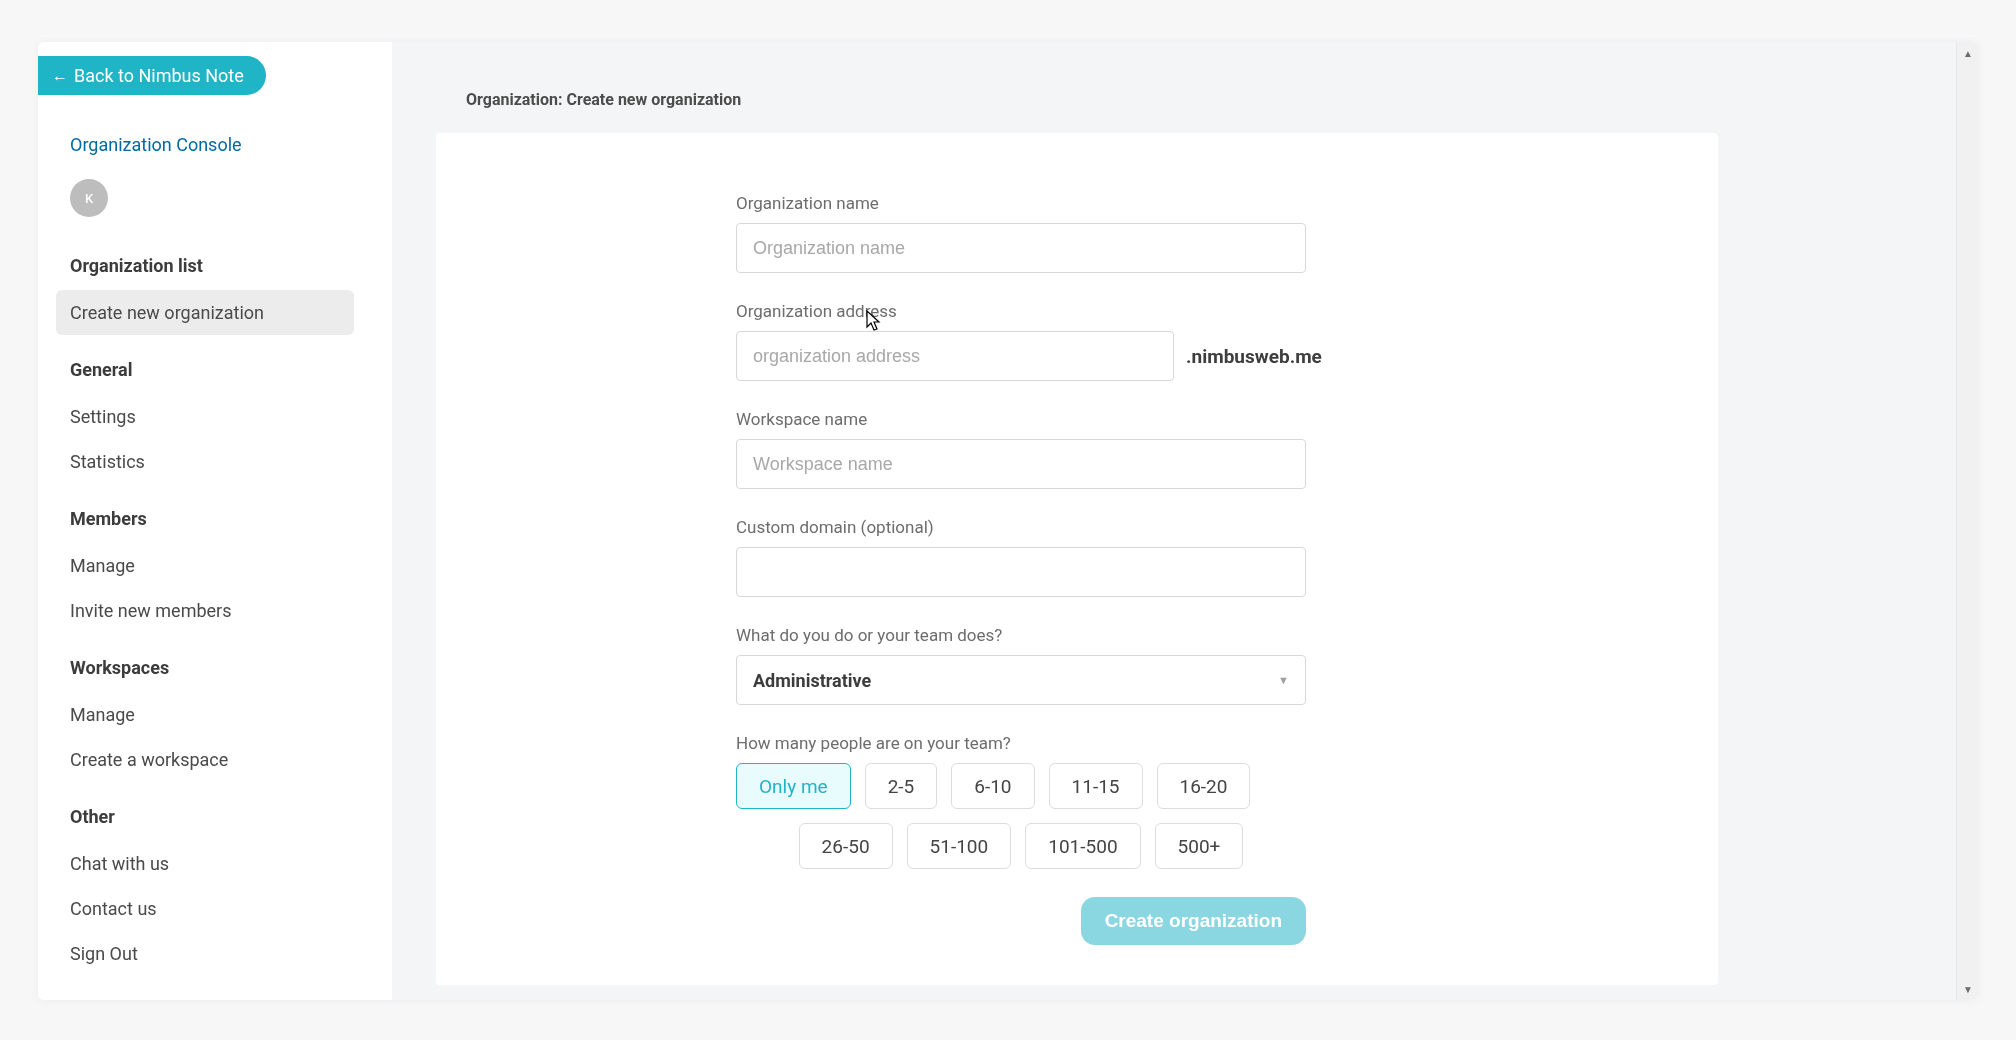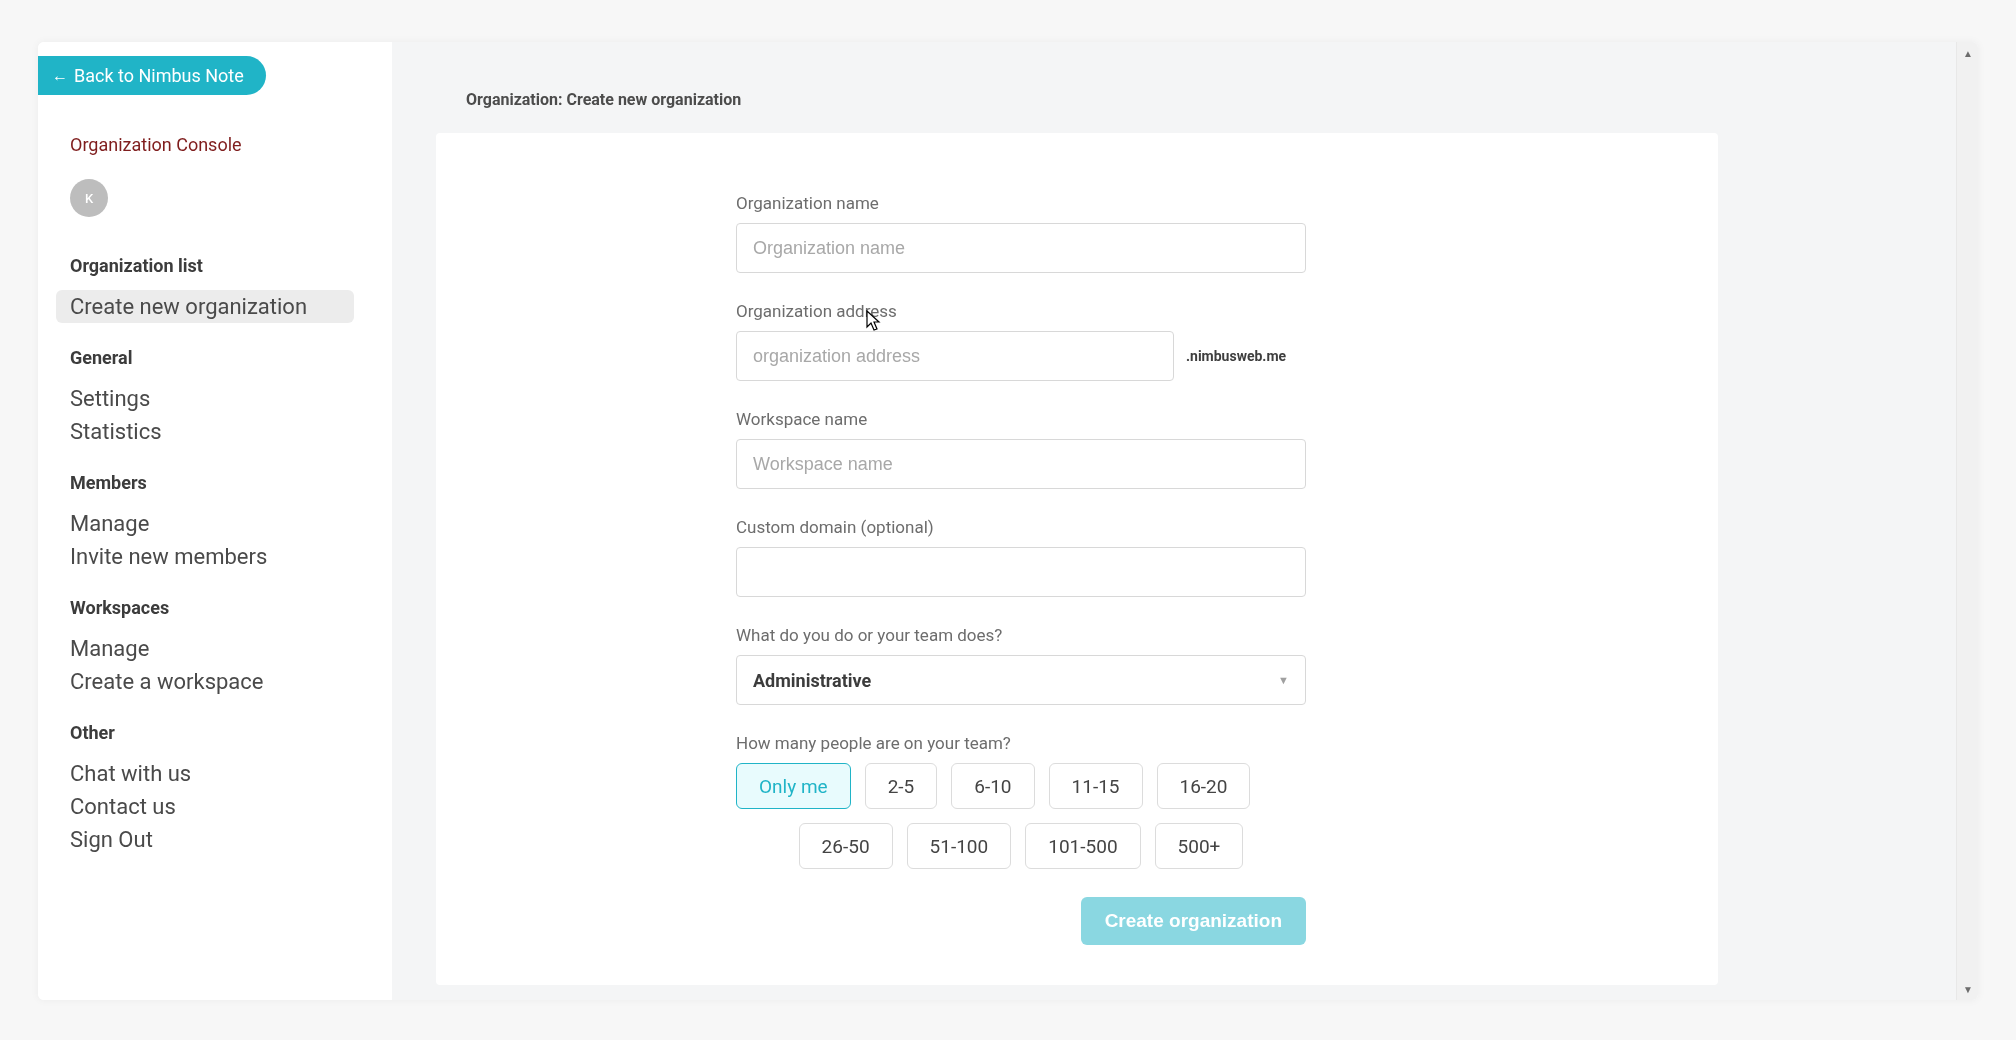--- a/index.html
+++ b/index.html
@@ -94,21 +94,21 @@
     font-size:16px;
   }
   .sidebar-body{
     position:absolute;
     top:92px;
     left:32px;
     right:18px;
   }
   .console-label{
     font-size:18px;
-    color:#7f1d1d;
+    color:#0369a1;
     margin-bottom:24px;
   }
   .avatar{
     width:38px;height:38px;border-radius:50%;
     background:#bdbdbd;color:#fff;
     display:flex;align-items:center;justify-content:center;
     font-size:13px;font-weight:500;
     margin-bottom:34px;
     cursor:pointer;
   }
@@ -116,23 +116,23 @@
     margin-bottom:20px;
   }
   .nav-heading{
     font-size:18px;
     font-weight:700;
     color:#3c3c3c;
     margin-bottom:10px;
     padding:4px 0;
   }
   .nav-item{
-    font-size:22px;
+    font-size:18px;
     color:#4a4a4a;
-    padding:4px 14px;
+    padding:12px 14px;
     margin-left:-14px;
     margin-right:20px;
     border-radius:6px;
     cursor:pointer;
   }
   .nav-item.active{
     background:#ececec;
   }
 
   
@@ -173,41 +173,41 @@
     border-radius:4px;
     font-size:18px;
     color:#333;
     padding:0 16px;
     background:#fff;
   }
   .text-input::placeholder{color:#a8a8a8;}
   .field{margin-bottom:28px;}
   .addr-row{display:flex;align-items:center;gap:12px;}
   .addr-row .text-input{flex: 0 0 438px; width:438px;}
-  .domain-suffix{font-size:14px;font-weight:700;color:#3e3e3e;}
+  .domain-suffix{font-size:19px;font-weight:700;color:#3e3e3e;}
   .select-box{
     width:100%;height:50px;border:1px solid #d8d8d8;border-radius:4px;
     background:#fff;display:flex;align-items:center;justify-content:space-between;
     padding:0 16px;cursor:pointer;
   }
   .select-box .value{font-size:18px;font-weight:700;color:#3c3c3c;}
   .select-box .caret{color:#a0a0a0;font-size:11px;}
   .chips{display:flex;flex-wrap:wrap;gap:14px;}
   .chip{
     height:46px;padding:0 22px;border:1px solid #dcdcdc;border-radius:6px;
     background:#fff;display:flex;align-items:center;font-size:19px;color:#444;
     cursor:pointer;
   }
   .chip.selected{
     border-color:#20b4c7;background:#e8fbfd;color:#20b4c7;
   }
   .chips.row2{justify-content:center;margin-top:14px;}
   .submit-row{display:flex;justify-content:flex-end;margin-top:28px;}
   .create-btn{
-    background:#8ad7e1;color:#ffffff;border:none;border-radius:6px;
+    background:#8ad7e1;color:#ffffff;border:none;border-radius:14px;
     font-size:19px;font-weight:600;padding:13px 24px;cursor:pointer;
   }
 
   .cursor{
     position:absolute;
     left:474px;top:268px;
     font-size:20px;color:#000;
     pointer-events:none;
   }
 </style>

